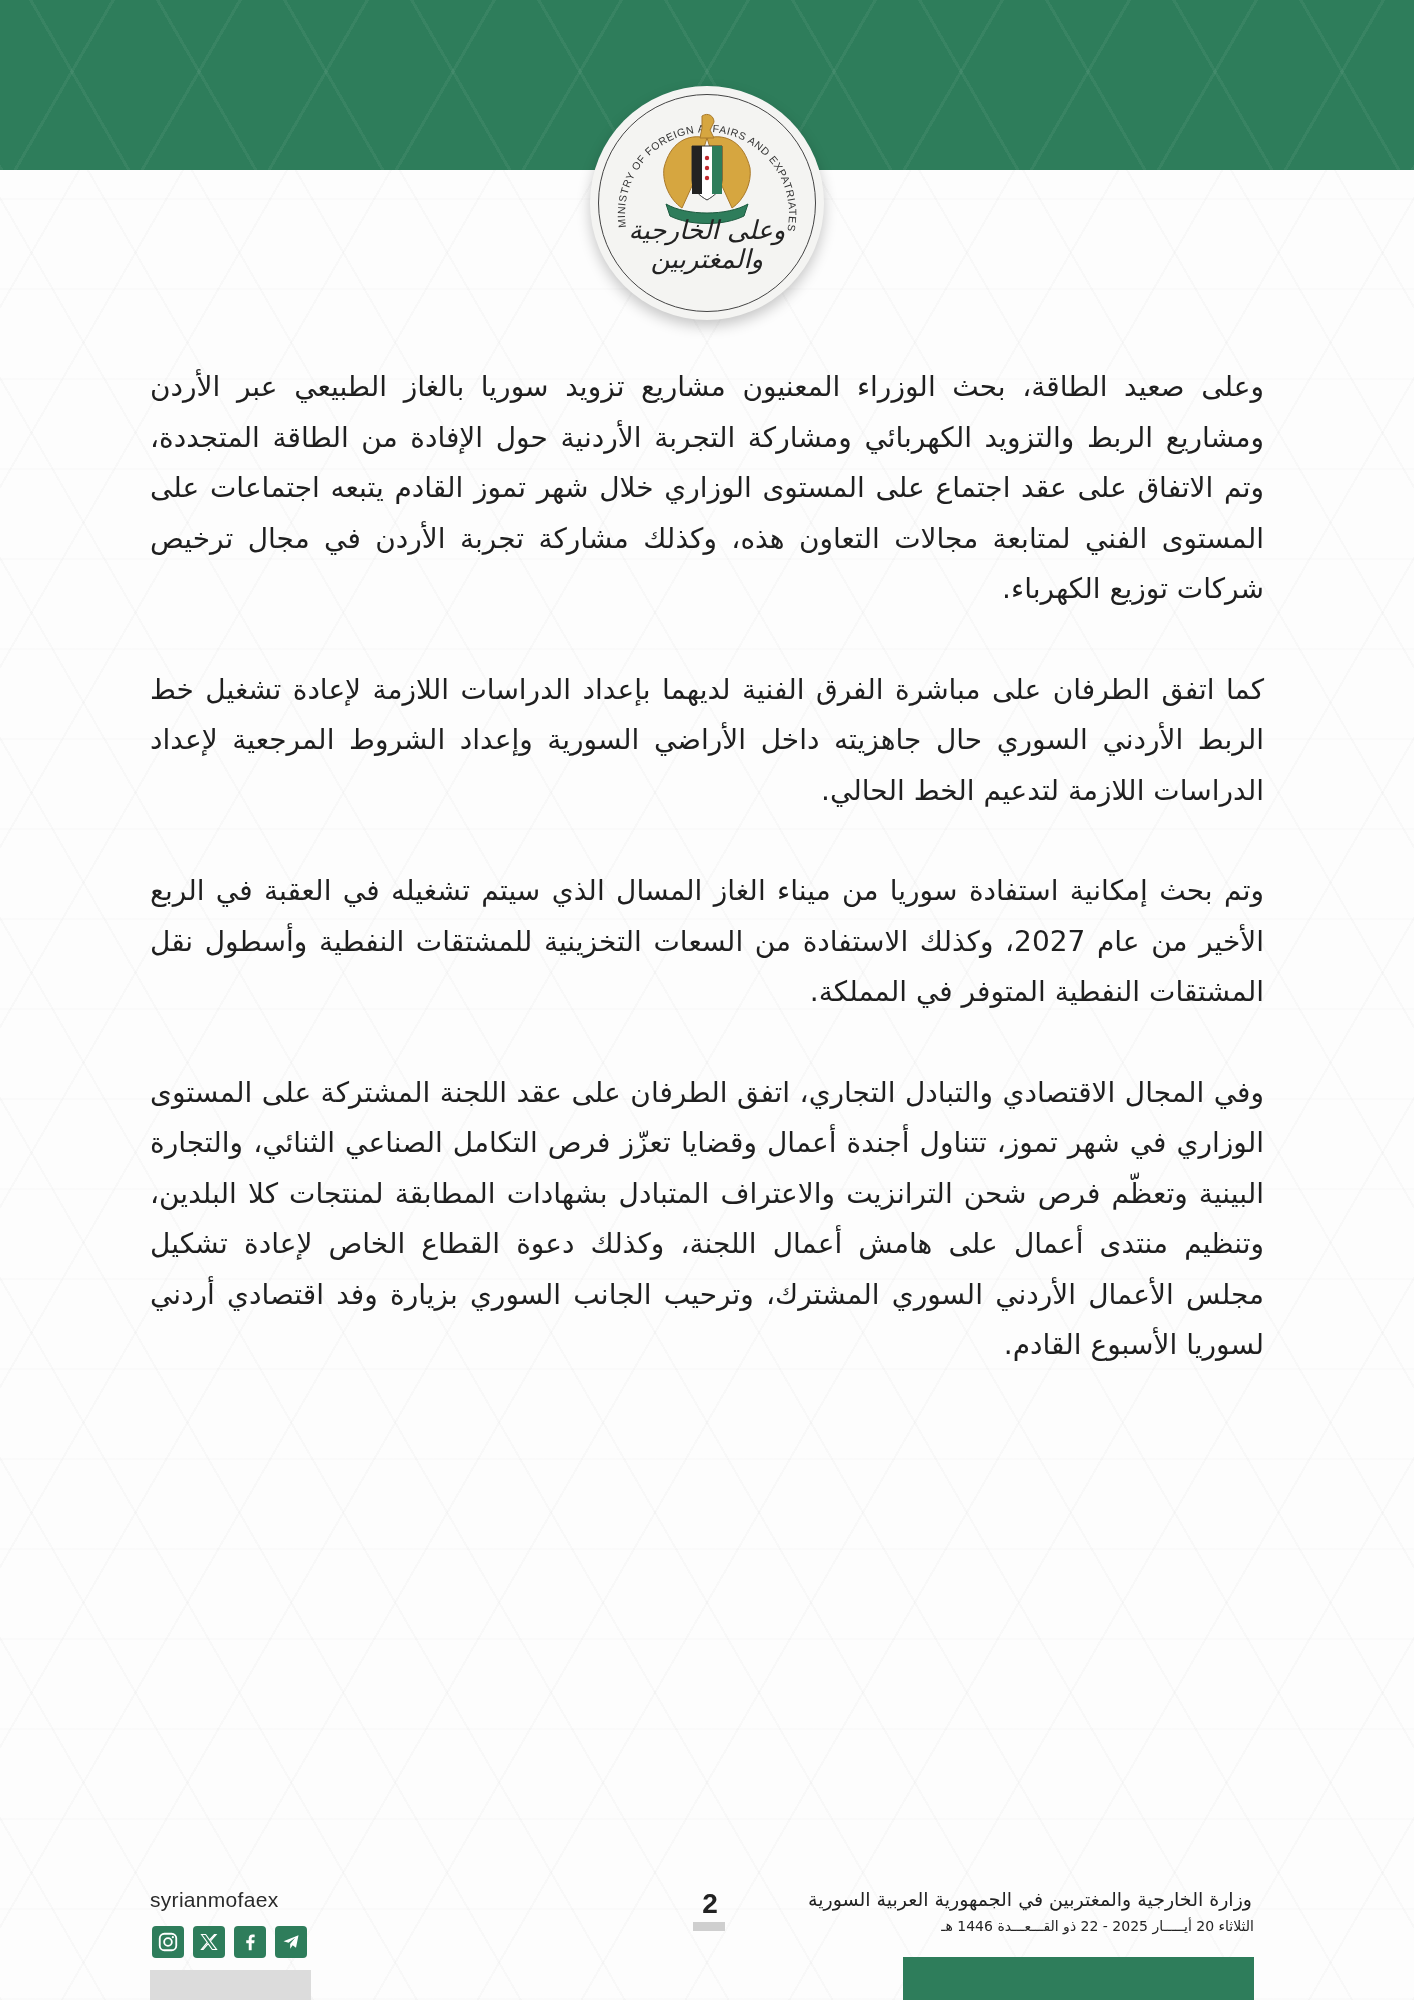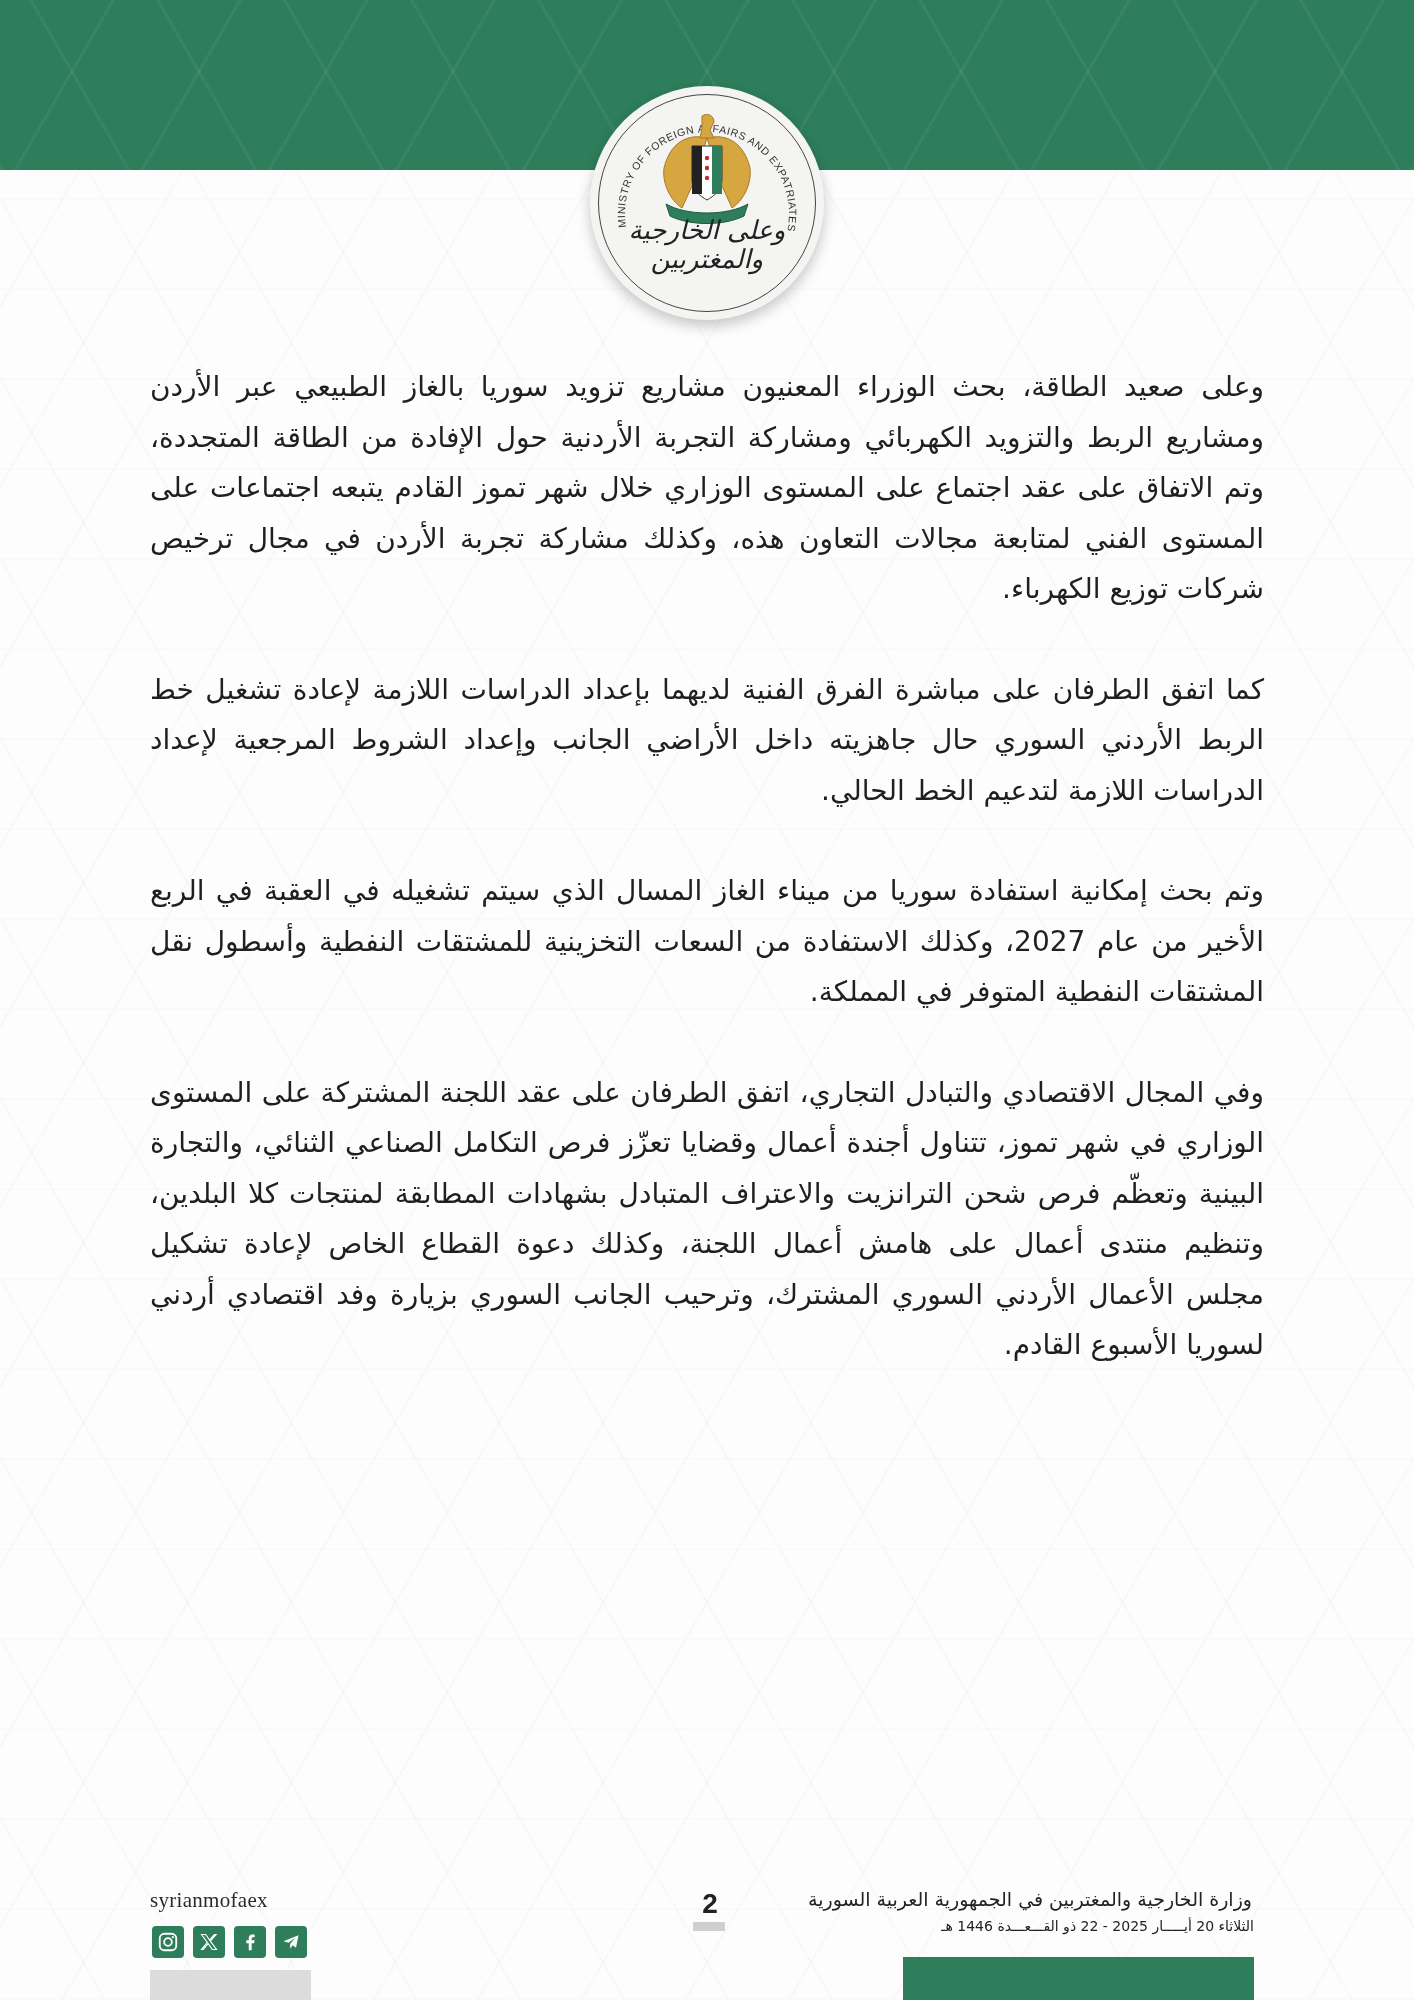--- a/index.html
+++ b/index.html
@@ -56,21 +56,21 @@
       position: absolute; left: 150px; top: 362px; width: 1114px;
       direction: rtl; text-align: justify; text-align-last: right;
       font-size: 28px; line-height: 50.5px; font-weight: 500;
       color: #1f1f1f; z-index: 3;
     }
     .content p { margin-bottom: 50px; }
     .footer { position: absolute; left: 0; top: 0; width: 100%; height: 100%; z-index: 3; pointer-events: none; }
     .footer * { pointer-events: auto; }
     .handle {
       position: absolute; left: 150px; top: 1888px;
-      font-family: Liberation Serif, serif; font-size: 21px; color: #2a2a2a;
+      font-family: Liberation Sans, sans-serif; font-size: 21px; color: #2a2a2a;
       letter-spacing: 0.3px;
     }
     .social-row { position: absolute; left: 152px; top: 1926px; display: flex; gap: 9px; }
     .social-btn {
       width: 32px; height: 32px; border-radius: 4px; background: #2e7d5b;
       display: flex; align-items: center; justify-content: center;
     }
     .gray-bar-left { position: absolute; left: 150px; top: 1970px; width: 161px; height: 30px; background: #dcdcdc; }
     .page-number {
       position: absolute; left: 690px; top: 1888px; width: 40px; text-align: center;
@@ -118,21 +118,21 @@
     <circle cx="55" cy="60" r="2.2" fill="#c0282d"></circle>
     <circle cx="55" cy="70" r="2.2" fill="#c0282d"></circle>
 
     <path d="M14 96 C35 108 75 108 96 96 L92 108 C72 118 38 118 18 108 Z" fill="#2e7d5b" stroke="#1d5a3f" stroke-width="1"></path>
   </svg>
   <div class="seal-calligraphy">وعلى الخارجية والمغتربين</div>
 </div>
 
 <div class="content">
   <p>وعلى صعيد الطاقة، بحث الوزراء المعنيون مشاريع تزويد سوريا بالغاز الطبيعي عبر الأردن ومشاريع الربط والتزويد الكهربائي ومشاركة التجربة الأردنية حول الإفادة من الطاقة المتجددة، وتم الاتفاق على عقد اجتماع على المستوى الوزاري خلال شهر تموز القادم يتبعه اجتماعات على المستوى الفني لمتابعة مجالات التعاون هذه، وكذلك مشاركة تجربة الأردن في مجال ترخيص شركات توزيع الكهرباء.</p>
-  <p>كما اتفق الطرفان على مباشرة الفرق الفنية لديهما بإعداد الدراسات اللازمة لإعادة تشغيل خط الربط الأردني السوري حال جاهزيته داخل الأراضي الجانب وإعداد الشروط المرجعية لإعداد الدراسات اللازمة لتدعيم الخط الحالي.</p>
+  <p>كما اتفق الطرفان على مباشرة الفرق الفنية لديهما بإعداد الدراسات اللازمة لإعادة تشغيل خط الربط الأردني السوري حال جاهزيته داخل الأراضي السورية وإعداد الشروط المرجعية لإعداد الدراسات اللازمة لتدعيم الخط الحالي.</p>
   <p>وتم بحث إمكانية استفادة سوريا من ميناء الغاز المسال الذي سيتم تشغيله في العقبة في الربع الأخير من عام 2027، وكذلك الاستفادة من السعات التخزينية للمشتقات النفطية وأسطول نقل المشتقات النفطية المتوفر في المملكة.</p>
   <p>وفي المجال الاقتصادي والتبادل التجاري، اتفق الطرفان على عقد اللجنة المشتركة على المستوى الوزاري في شهر تموز، تتناول أجندة أعمال وقضايا تعزّز فرص التكامل الصناعي الثنائي، والتجارة البينية وتعظّم فرص شحن الترانزيت والاعتراف المتبادل بشهادات المطابقة لمنتجات كلا البلدين، وتنظيم منتدى أعمال على هامش أعمال اللجنة، وكذلك دعوة القطاع الخاص لإعادة تشكيل مجلس الأعمال الأردني السوري المشترك، وترحيب الجانب السوري بزيارة وفد اقتصادي أردني لسوريا الأسبوع القادم.</p>
 </div>
 
 <div class="footer">
   <div class="handle">syrianmofaex</div>
 
   <div class="social-row">
     <a class="social-btn">
       <svg width="22" height="22" viewBox="0 0 24 24">

